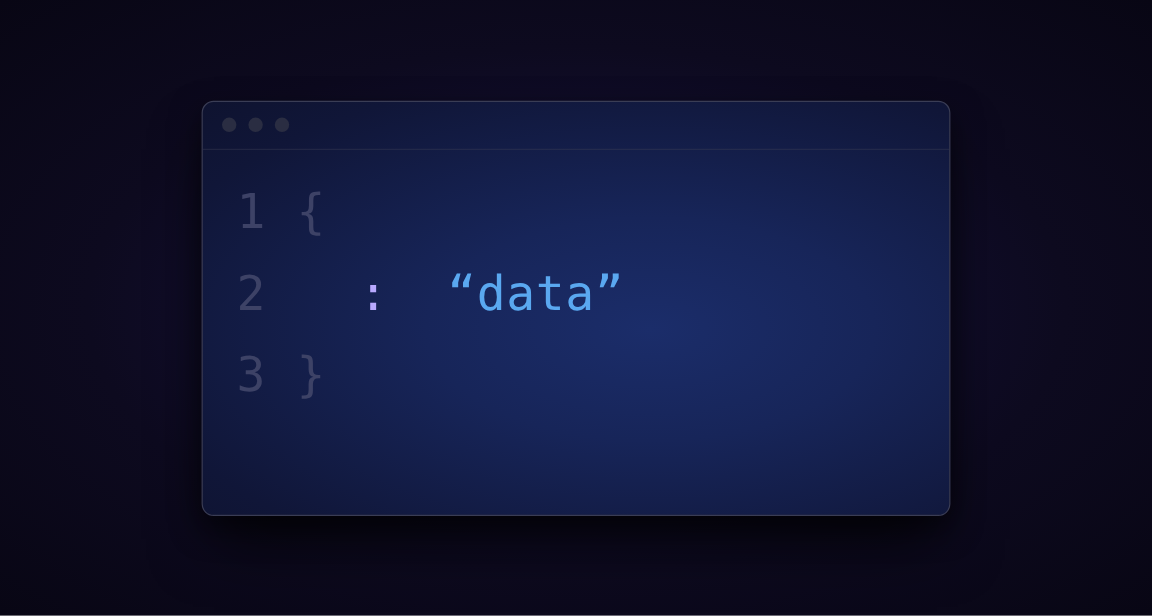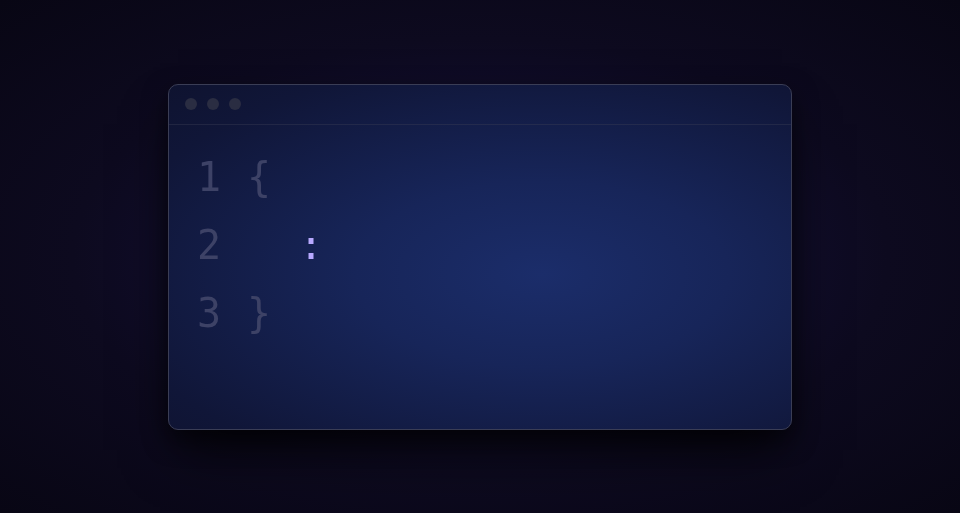--- a/index.html
+++ b/index.html
@@ -61,20 +61,20 @@
     <div class="dot"></div>
     <div class="dot"></div>
     <div class="dot"></div>
   </div>
   <div class="code-area">
     <div class="line">
       <span class="ln">1</span>
       <span class="brace">{</span>
     </div>
     <div class="line">
-      <span class="ln">2</span><span class="indent"></span><span class="colon">:</span><span>  </span>
+      <span class="ln">2</span><span class="indent"></span><span class="colon">:</span><span>  </span><span class="value">“data”</span>
     </div>
     <div class="line">
       <span class="ln">3</span>
       <span class="brace">}</span>
     </div>
   </div>
 </div>
 
 </body></html>

